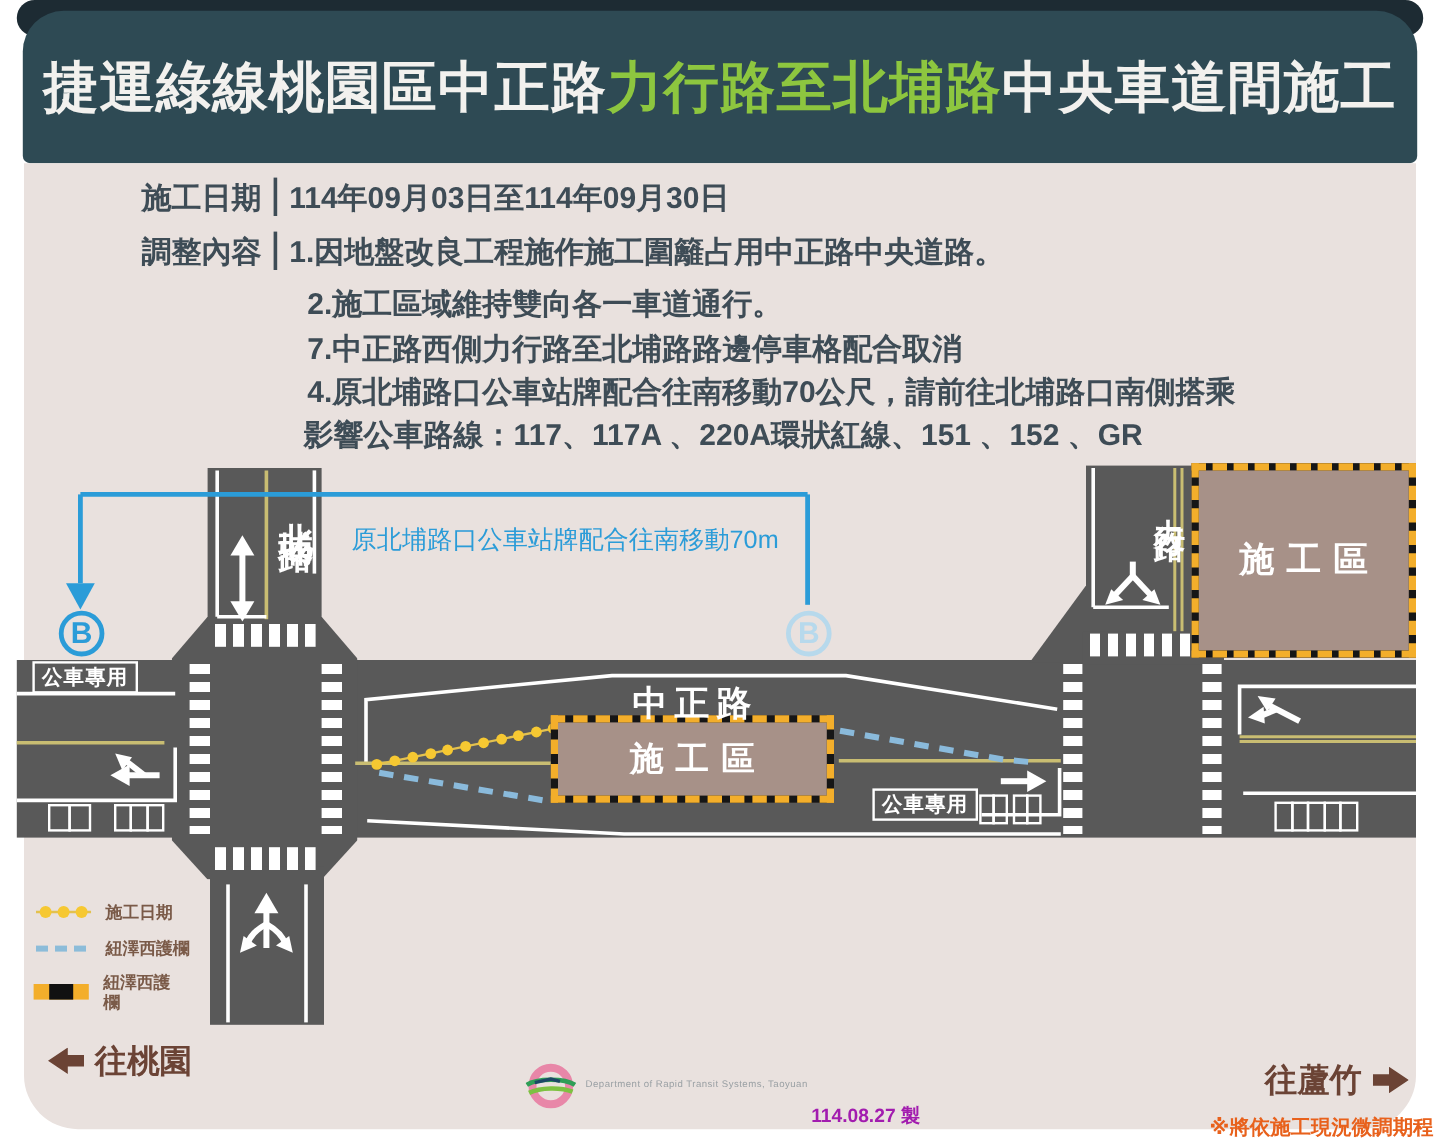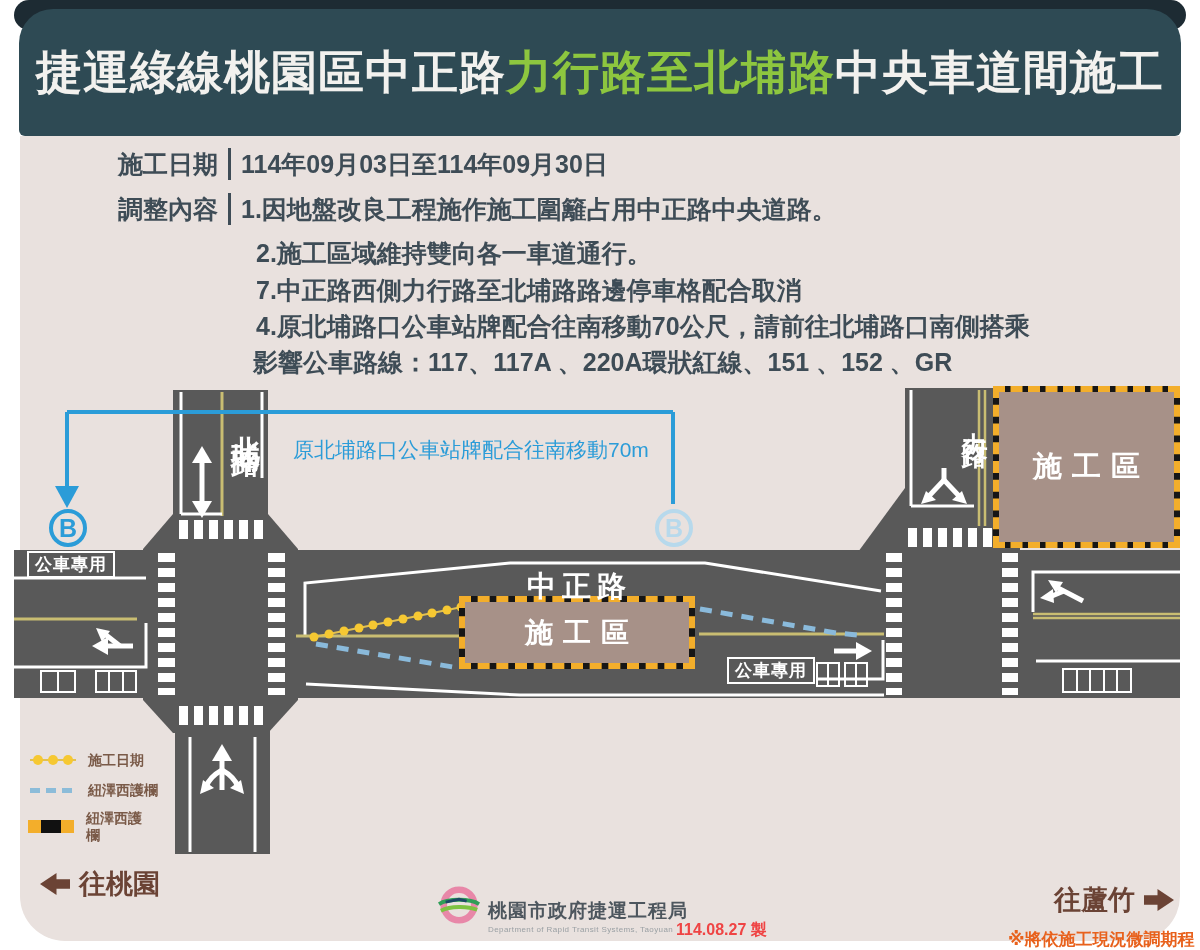--- a/index.html
+++ b/index.html
@@ -69,21 +69,21 @@
 
   
   .dir{position:absolute;display:flex;align-items:center;gap:9px;color:#6b4335;font-size:27px;font-weight:900;}
   .arr-l{width:30px;height:22px;background:#6b4335;
          clip-path:polygon(0 50%,55% 0,55% 28%,100% 28%,100% 72%,55% 72%,55% 100%);}
   .arr-r{width:30px;height:22px;background:#6b4335;
          clip-path:polygon(100% 50%,45% 0,45% 28%,0 28%,0 72%,45% 72%,45% 100%);}
   .agency{position:absolute;color:#4d565e;}
   .agency .cn{font-size:19px;font-weight:900;letter-spacing:1px;}
   .agency .en{font-size:8px;color:#9aa0a4;letter-spacing:.4px;margin-top:1px;}
-  .made{position:absolute;font-size:16px;font-weight:700;color:#ef4444;}
+  .made{position:absolute;font-size:16px;font-weight:700;color:#a21caf;}
   .warn{position:absolute;font-size:17px;font-weight:900;color:#e8611c;white-space:nowrap;}
 </style>
 </head>
 <body>
 
 <div class="page">
 
   <div class="abs top-strip"></div>
   <div class="abs header">
     <div class="t"><span>捷運綠線桃園區中正路</span><span class="hl">力行路至北埔路</span><span>中央車道間施工</span></div>
@@ -306,19 +306,18 @@
     <span class="arr-r"></span>
   </div>
 
   <svg class="abs" style="left:438px;top:884px;" width="42" height="42" viewBox="0 0 44 44">
     <circle cx="22" cy="22" r="16" fill="none" stroke="#e887a8" stroke-width="7"></circle>
     <path d="M1 21 C10 15 34 15 43 21" fill="none" stroke="#2f9e57" stroke-width="4"></path>
     <path d="M3 28 C13 23 31 23 41 27" fill="none" stroke="#7dc242" stroke-width="4"></path>
     <path d="M8 19 L22 16 L30 18" fill="none" stroke="#1b4965" stroke-width="3"></path>
   </svg>
   <div class="agency" style="left:488px;top:898px;">
-    <div class="cn">桃園市政府捷運工程局</div>
     <div class="en">Department of Rapid Transit Systems, Taoyuan</div>
   </div>
   <div class="made" style="left:676px;top:920px;">114.08.27 製</div>
   <div class="warn" style="left:1008px;top:928px;">※將依施工現況微調期程</div>
 
 </div>
 
 </body></html>

